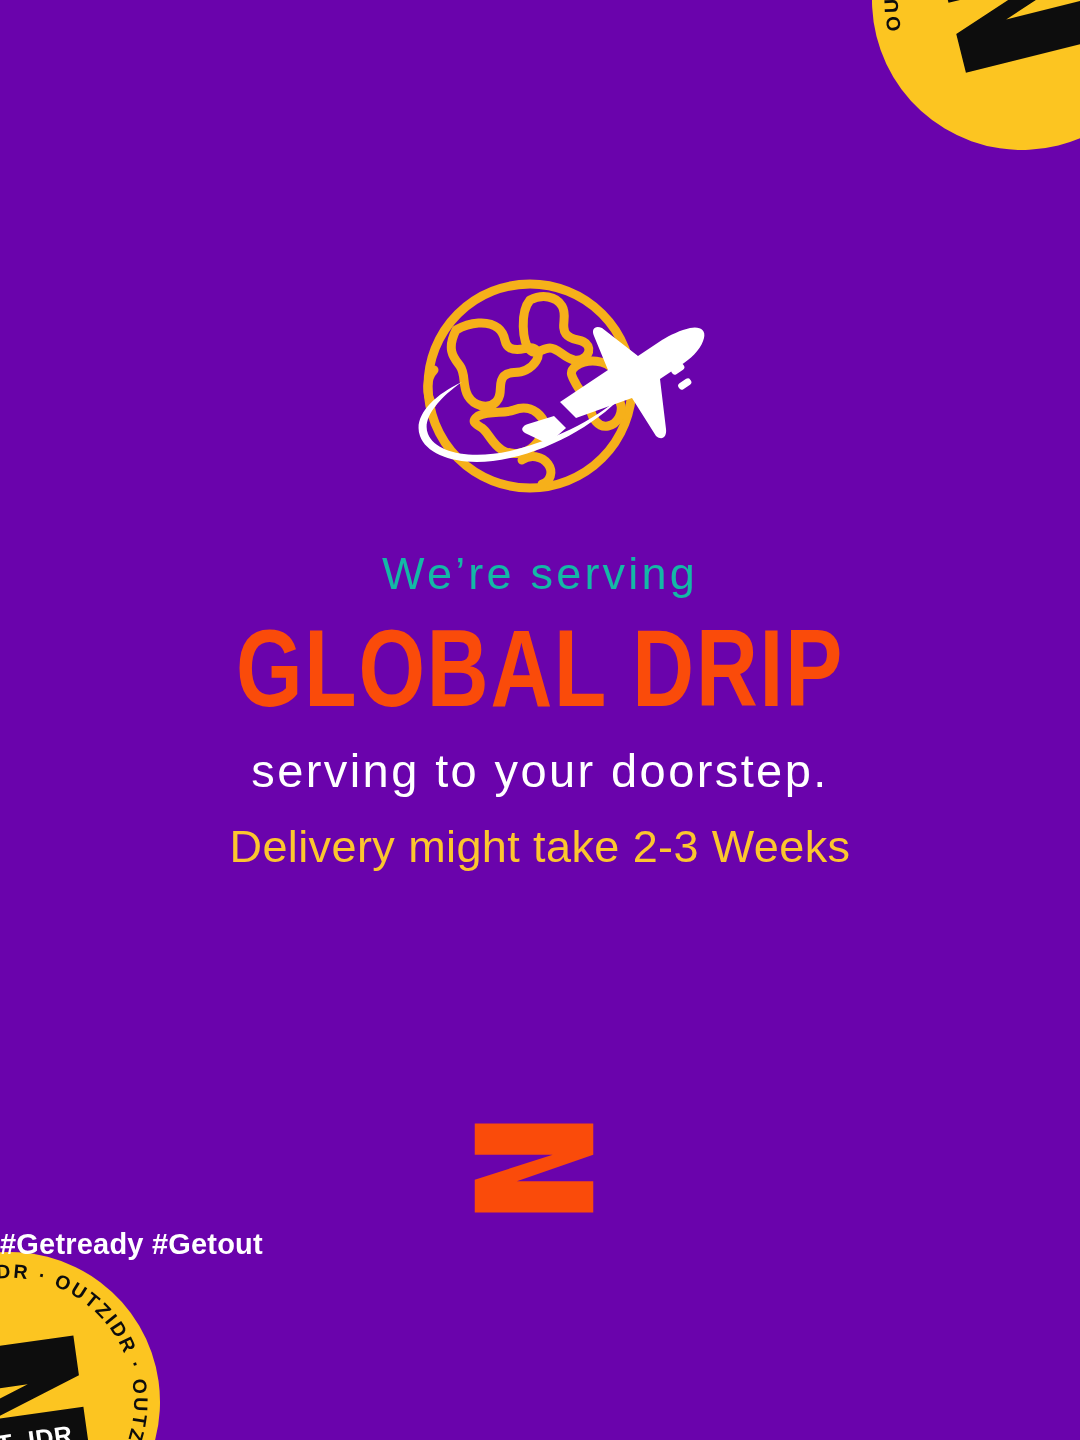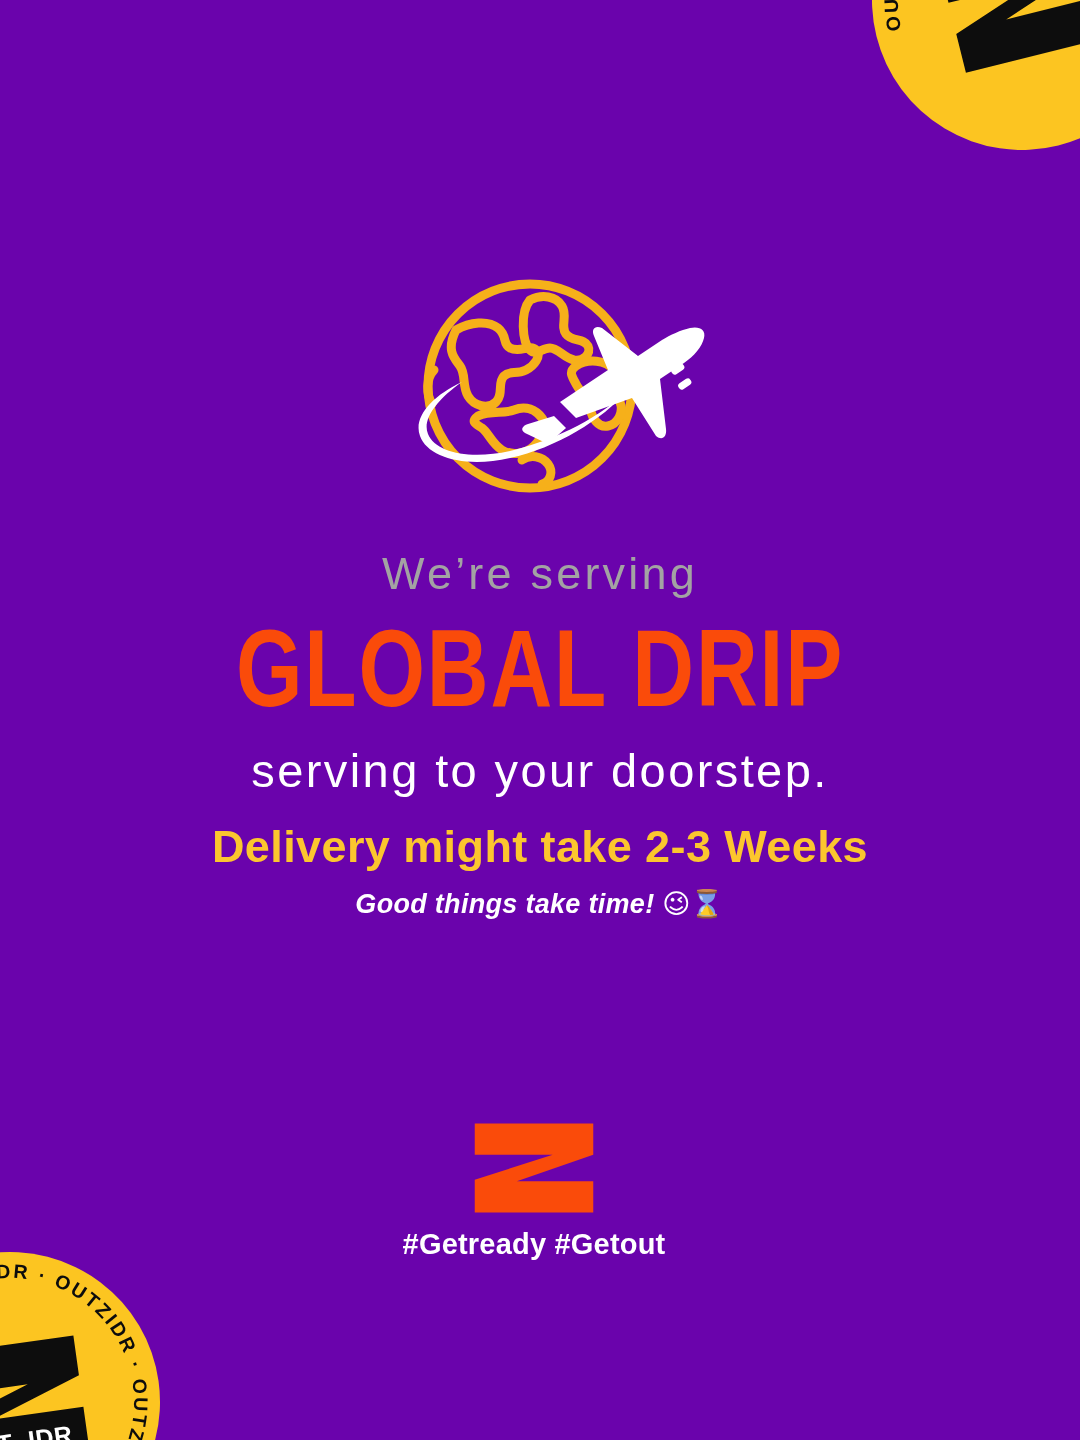--- a/index.html
+++ b/index.html
@@ -88,21 +88,21 @@
   
   .copy {
     position: absolute;
     left: 0;
     right: 0;
     top: 548px;
     text-align: center;
     padding: 0 40px;
   }
   .line-serving {
-    color: #a3a3a3;
+    color: #14b8a6;
     font-size: 45px;
     font-weight: 300;
     letter-spacing: 3.2px;
     line-height: 1.15;
     margin: 0;
   }
   .line-global {
     color: #fa4b0a;
     font-size: 93px;
     font-weight: 900;
@@ -125,21 +125,21 @@
     position: absolute;
     left: 0;
     right: 0;
     top: 822px;
     text-align: center;
     padding: 0 30px;
   }
   .line-delivery {
     color: #fcc62e;
     font-size: 45px;
-    font-weight: 700;
+    font-weight: 400;
     letter-spacing: 0.4px;
     line-height: 1.12;
     margin: 0;
   }
   .line-goodthings {
     color: #ffffff;
     font-size: 27px;
     font-weight: 700;
     font-style: italic;
     letter-spacing: 0.3px;
@@ -150,21 +150,20 @@
     font-family: "DejaVu Sans", sans-serif;
     font-style: normal;
   }
 
   
   .footer {
     position: absolute;
     left: 0;
     right: 12px;
     top: 1122px;
-    text-align: center;
   }
   .footer-z {
     width: 128px;
     height: 92px;
     margin: 0 auto;
   }
   .footer-z svg { width: 100%; height: 100%; display: block; }
   .footer-tag {
     color: #ffffff;
     font-size: 29px;
@@ -246,21 +245,20 @@
   </div>
 
   <div class="copy">
     <div class="line-serving">We’re serving</div>
     <div class="line-global">GLOBAL DRIP</div>
     <div class="line-doorstep">serving to your doorstep.</div>
   </div>
 
   <div class="delivery-block">
     <div class="line-delivery">Delivery might take 2-3 Weeks</div>
-    <div class="line-goodthings"><span>Good things take time! </span><span class="emoji">😉</span><span class="emoji">⌛</span></div>
   </div>
 
   <div class="footer">
     <div class="footer-z">
       <svg viewBox="0 0 160 118" aria-hidden="true">
         <path d="M4,2 L156,2 L156,42 L58,76 L156,76 L156,116 L4,116 L4,74 L104,42 L4,42 Z" fill="#fa4b0a"></path>
       </svg>
     </div>
     <div class="footer-tag">#Getready #Getout</div>
   </div>

